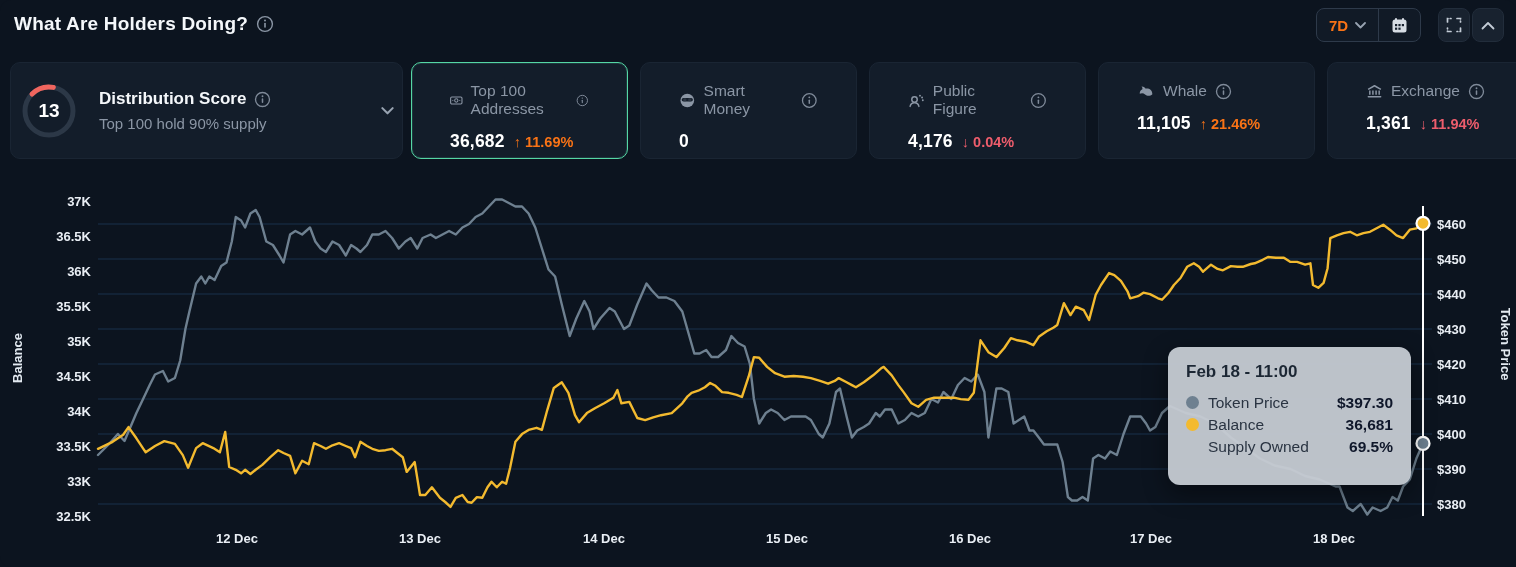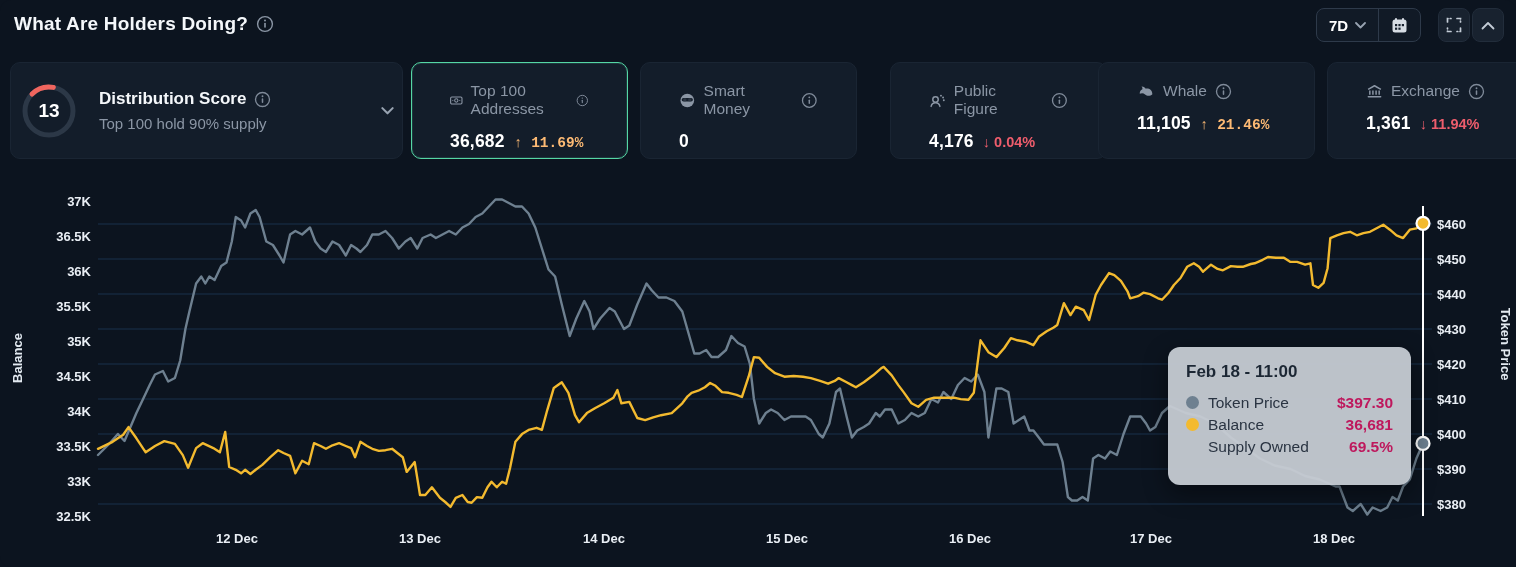--- a/index.html
+++ b/index.html
@@ -6,55 +6,55 @@
   *{box-sizing:border-box;}
   .stage{position:relative;width:1516px;height:567px;background:#0c141f;overflow:hidden;
          font-family:"Liberation Sans",sans-serif;color:#eef2f6;border-radius:11px;}
   
   .hdr-title{position:absolute;left:14px;top:13px;display:flex;align-items:center;gap:8px;}
   .hdr-title h1{margin:0;font-size:19px;font-weight:700;color:#f4f7fa;letter-spacing:.2px;}
   .pill{position:absolute;left:1316px;top:8px;height:34px;display:flex;align-items:center;
         border:1px solid #2e3a4a;border-radius:8px;background:#111a26;}
   .pill .seg{display:flex;align-items:center;gap:7px;padding:0 12px;height:100%;cursor:pointer;}
   .pill .divider{width:1px;height:100%;background:#2e3a4a;}
-  .tf-label{font-size:15px;font-weight:700;color:#ffffff;}
+  .tf-label{font-size:15px;font-weight:700;color:#f97316;}
   .sq-btn{position:absolute;top:8px;width:32px;height:34px;border:1px solid #222d3b;border-radius:8px;
           background:#18222f;display:flex;align-items:center;justify-content:center;cursor:pointer;}
   
   .card{position:absolute;top:62px;height:97px;background:#131d2a;border-radius:10px;border:1px solid #1a2533;}
   .card.selected{border:1px solid #55d6a5;box-shadow:0 0 0 1px rgba(85,214,165,.15) inset;}
   .score-card{display:flex;align-items:center;padding:0 8px;gap:20px;}
   .gauge-wrap{position:relative;width:60px;height:60px;flex:0 0 auto;}
   .gauge-score{position:absolute;inset:0;display:flex;align-items:center;justify-content:center;
                font-size:19px;font-weight:700;color:#fff;}
   .score-info{flex:1;}
   .score-title-row{display:flex;align-items:center;gap:8px;}
   .score-title{font-size:17px;font-weight:700;color:#f4f7fa;}
   .score-sub{margin-top:6px;font-size:15px;color:#8b96a5;}
   .stat-card{padding:19px 38px;}
   .stat-title-row{display:flex;align-items:center;gap:8px;font-size:15.5px;color:#8b96a5;}
   .stat-value-row{margin-top:13px;display:flex;align-items:baseline;gap:9px;}
   .stat-value{font-size:17.5px;font-weight:700;color:#fff;letter-spacing:.2px;}
   .change{font-size:14.5px;font-weight:700;}
-  .change.up{color:#fdba74;font-family:Liberation Mono, monospace;}
+  .change.up{color:#f97316;}
   .change.down{color:#ee5d6c;}
   
   #chart{position:absolute;left:0;top:0;width:1516px;height:567px;}
   #chart .tick{fill:#e9eef4;font:700 13px "Liberation Sans",sans-serif;}
   #chart .axis-title{fill:#e2e9f0;font:700 13px "Liberation Sans",sans-serif;}
   #chart .grid{stroke:#224a72;stroke-width:1;opacity:.55;}
   
   .tooltip{position:absolute;left:1168px;top:347px;width:243px;height:138px;border-radius:12px;
            background:rgba(198,203,211,0.95);box-shadow:0 8px 24px rgba(0,0,0,.45);
            padding:15px 18px 12px 18px;color:#1c2734;}
   .tooltip-title{font-size:17px;font-weight:700;margin-bottom:11px;}
   .t-row{display:flex;align-items:center;margin-top:3px;font-size:15.5px;line-height:19px;}
   .t-dot{width:13px;height:13px;border-radius:50%;margin-right:9px;flex:0 0 auto;}
   .t-label{flex:1;color:#2a3442;}
-  .t-value{font-weight:700;color:#be185d;}
+  .t-value{font-weight:700;color:#0f172a;}
 </style>
 </head>
 <body>
 
 <div class="stage">
 
   <div class="hdr-title">
     <h1>What Are Holders Doing?</h1>
     <svg width="18" height="18" viewBox="0 0 18 18">
       <circle cx="9" cy="9" r="7.4" fill="none" stroke="#8b96a5" stroke-width="1.4"></circle>
@@ -154,21 +154,21 @@
         <circle cx="9" cy="9" r="7.4" fill="none" stroke="#7f8a99" stroke-width="1.4"></circle>
         <circle cx="9" cy="5.6" r="1" fill="#7f8a99"></circle>
           <rect x="8.2" y="7.8" width="1.6" height="5" rx="0.8" fill="#7f8a99"></rect>
       </svg>
     </div>
     <div class="stat-value-row">
       <span class="stat-value">0</span>
     </div>
   </div>
 
-  <div class="card stat-card" style="left:890px;width:217px">
+  <div class="card stat-card" style="left:869px;width:217px">
     <div class="stat-title-row">
       <svg width="17" height="17" viewBox="0 0 16 16">
         <circle cx="6.2" cy="7" r="2.6" fill="none" stroke="#8b96a5" stroke-width="1.4"></circle>
         <path d="M2 13.6 C2.6 11 4.2 10.2 6.2 10.2 C8.2 10.2 9.8 11 10.4 13.6" fill="none" stroke="#8b96a5" stroke-width="1.4" stroke-linecap="round"></path>
         <circle cx="11.4" cy="3.4" r="0.9" fill="#8b96a5"></circle>
           <circle cx="13.4" cy="5.2" r="0.9" fill="#8b96a5"></circle>
           <circle cx="14.1" cy="7.8" r="0.9" fill="#8b96a5"></circle>
       </svg>
       <span>Public Figure</span>
       <svg width="17" height="17" viewBox="0 0 18 18">

